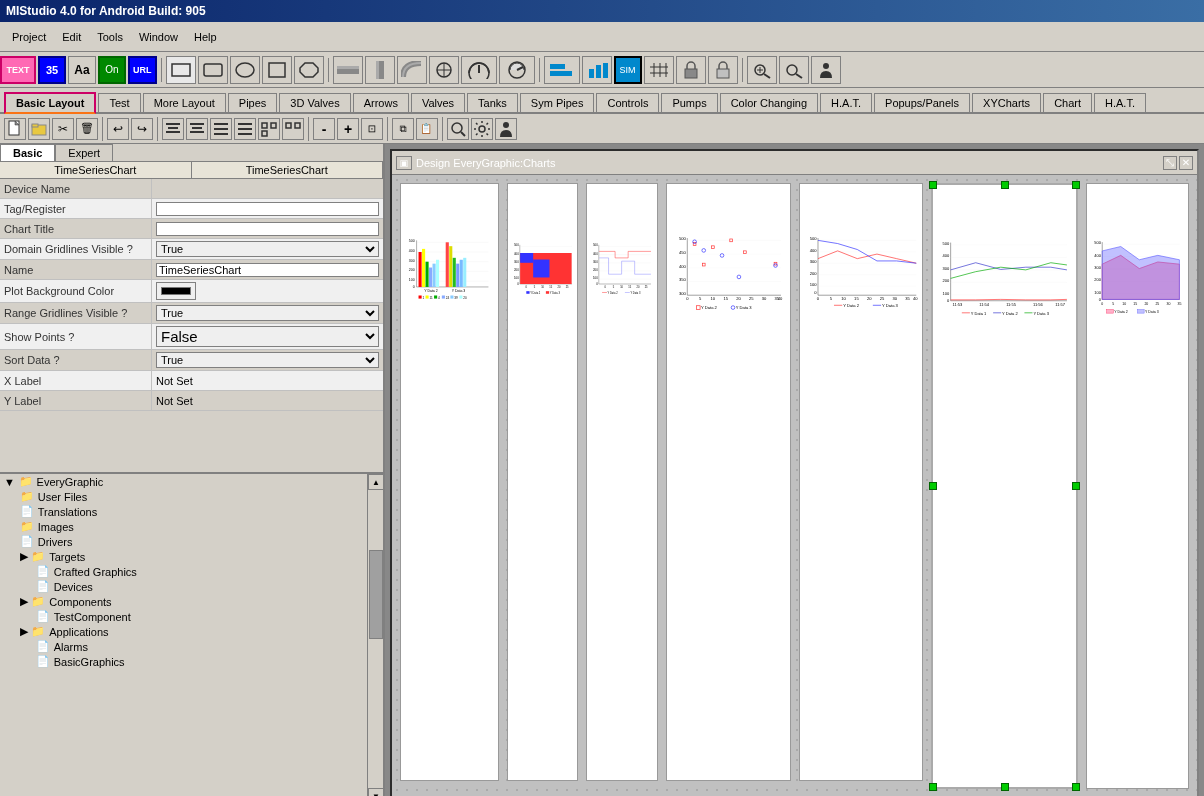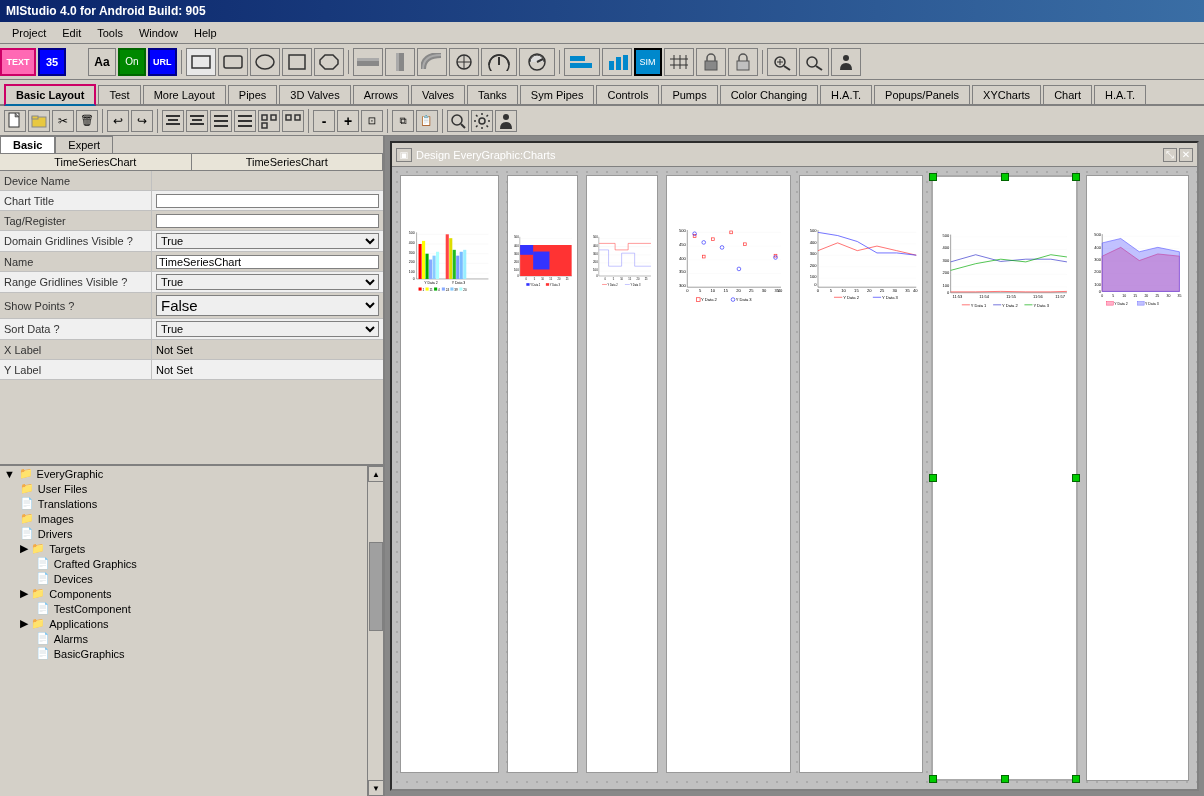--- a/index.html
+++ b/index.html
@@ -2,36 +2,36 @@
 <html><head>
   <meta charset="utf-8">
   <style>
     * { box-sizing: border-box; margin: 0; padding: 0; }
     body { font-family: 'Arial', sans-serif; font-size: 11px; background: #d4d0c8; overflow: hidden; width: 1204px; height: 796px; }
     
     
     #title-bar { background: linear-gradient(to right, #0a246a, #3a6ea5); color: white; padding: 2px 6px; font-size: 12px; font-weight: bold; height: 22px; display: flex; align-items: center; }
     
     
-    #menu-bar { background: #d4d0c8; border-bottom: 1px solid #808080; height: 22px; display: flex; align-items: center; padding: 0 4px; }
+    #menu-bar { background: #d4d0c8; border-bottom: 1px solid #808080; height: 30px; display: flex; align-items: center; padding: 0 4px; }
     #menu-bar span { padding: 2px 8px; cursor: pointer; font-size: 11px; }
     
     
     #toolbar1 { background: #d4d0c8; height: 36px; border-bottom: 1px solid #808080; display: flex; align-items: center; padding: 2px 0; gap: 2px; overflow: hidden; }
     .tool-btn { height: 28px; min-width: 28px; background: #d4d0c8; border: 1px solid #808080; display: flex; align-items: center; justify-content: center; cursor: pointer; font-size: 10px; padding: 0 3px; }
     .tool-btn-pink { background: #ff69b4; color: white; border: 2px solid #cc0066; font-weight: bold; min-width: 36px; }
     .tool-btn-blue { background: #0000ff; color: white; border: 2px solid #000088; font-weight: bold; }
     .tool-btn-green { background: #008800; color: white; border: 2px solid #006600; }
     .tool-btn-cyan { background: #0088cc; color: white; border: 2px solid #000000; }
     .tool-separator { width: 1px; height: 24px; background: #808080; margin: 0 2px; }
     
     
     #tab-bar { background: #d4d0c8; border-bottom: 2px solid #808080; display: flex; align-items: flex-end; padding: 0 4px; height: 26px; }
     .tab { padding: 3px 10px; border: 1px solid #808080; border-bottom: none; cursor: pointer; font-size: 11px; background: #d4d0c8; margin-right: 2px; }
-    .tab.active { background: #d4d0c8; font-weight: bold; border-bottom: 2px solid #0369a1; margin-bottom: -2px; }
+    .tab.active { background: #d4d0c8; font-weight: bold; border-bottom: 2px solid #f97316; margin-bottom: -2px; }
     .tab-pink { background: #ff69b4; color: black; border: 2px solid #cc0066; }
     
     
     #toolbar2 { background: #d4d0c8; height: 30px; border-bottom: 1px solid #808080; display: flex; align-items: center; padding: 2px 4px; gap: 2px; }
     .tool-btn2 { height: 22px; min-width: 22px; background: #d4d0c8; border: 1px solid #808080; display: flex; align-items: center; justify-content: center; cursor: pointer; font-size: 10px; }
     
     
     #main { display: flex; height: calc(796px - 22px - 22px - 36px - 26px - 30px); }
     
     
@@ -74,21 +74,21 @@
   <span>Project</span>
   <span>Edit</span>
   <span>Tools</span>
   <span>Window</span>
   <span>Help</span>
 </div>
 
 <div id="toolbar1">
   <div class="tool-btn tool-btn-pink" style="font-size:9px;">TEXT</div>
   <div class="tool-btn tool-btn-blue" style="font-size:11px;">35</div>
-  <div class="tool-btn" style="font-size:12px; font-weight:bold;margin-left:20px;">Aa</div>
+  <div class="tool-btn" style="font-size:12px; font-weight:bold;">Aa</div>
   <div class="tool-btn tool-btn-green" style="font-size:10px; border:2px solid #006600;">On</div>
   <div class="tool-btn tool-btn-blue" style="font-size:9px;">URL</div>
   <div class="tool-separator"></div>
   <div class="tool-btn" style="background:#e8e8e8;">
     <svg width="22" height="18">
         <rect x="2" y="3" width="18" height="12" fill="none" stroke="#333" stroke-width="1.5"></rect>
       </svg>
   </div>
   <div class="tool-btn">
     <svg width="22" height="18">
@@ -328,43 +328,49 @@
       </div>
       <div class="props-header">
         <div class="props-header-cell">TimeSeriesChart</div>
         <div class="props-header-cell">TimeSeriesChart</div>
       </div>
 
       <div class="props-row">
         <div class="props-key">Device Name</div>
       </div>
       <div class="props-row">
+        <div class="props-key">Tag/Register</div>
+        <div class="props-value">
+          <input type="text" value="" style="width: 100%; font-size: 11px;">
+        </div>
+      </div>
+      <div class="props-row">
         <div class="props-key">Chart Title</div>
-        <div class="props-value">
-          <input type="text" value="" style="width: 100%; font-size: 11px;">
-        </div>
-      </div>
-      <div class="props-row">
-        <div class="props-key">Tag/Register</div>
         <div class="props-value">
           <input type="text" value="" style="width: 100%; font-size: 11px;">
         </div>
       </div>
       <div class="props-row">
         <div class="props-key">Domain Gridlines Visible ?</div>
         <div class="props-value">
           <select style="width:100%; font-size:11px;">
             <option>True</option><option>False</option>
           </select>
         </div>
       </div>
       <div class="props-row">
         <div class="props-key">Name</div>
         <div class="props-value">
           <input type="text" value="TimeSeriesChart" style="width: 100%; font-size: 11px;">
+        </div>
+      </div>
+      <div class="props-row">
+        <div class="props-key">Plot Background Color</div>
+        <div class="props-value">
+          <input type="color" style="width: 40px; height: 18px;" value="#000000">
         </div>
       </div>
       <div class="props-row">
         <div class="props-key">Range Gridlines Visible ?</div>
         <div class="props-value">
           <select style="width:100%; font-size:11px;">
             <option>True</option><option>False</option>
           </select>
         </div>
       </div>

